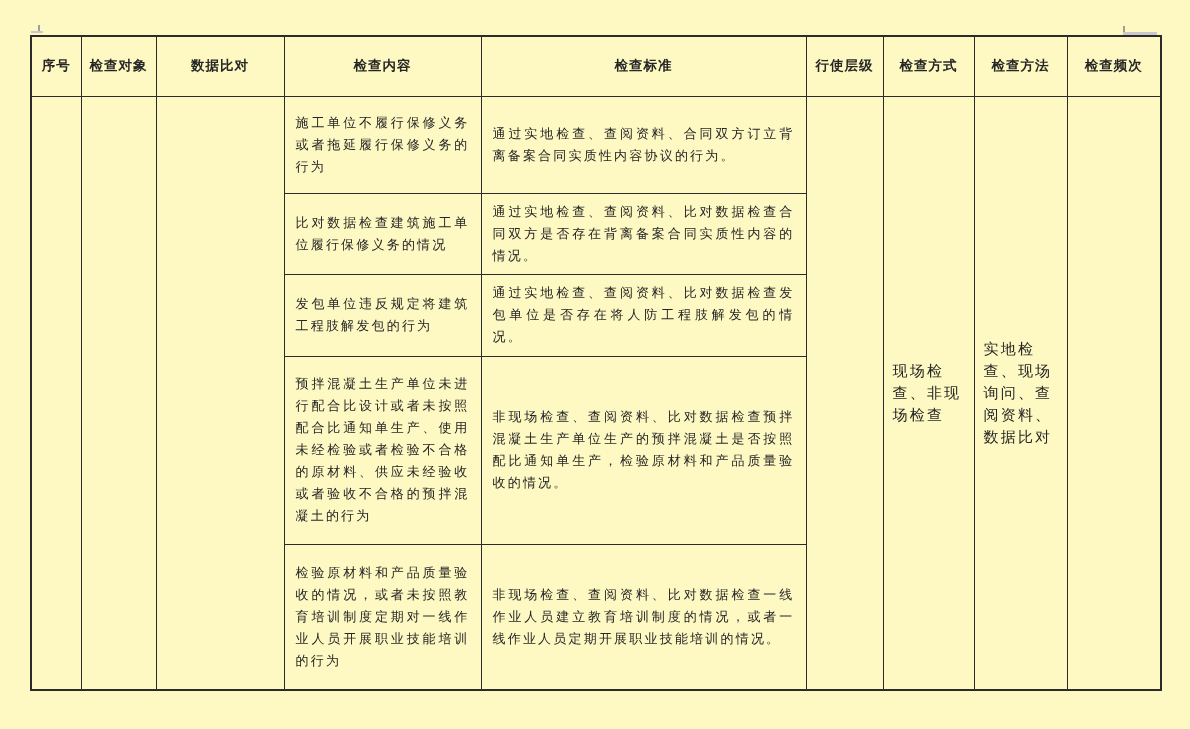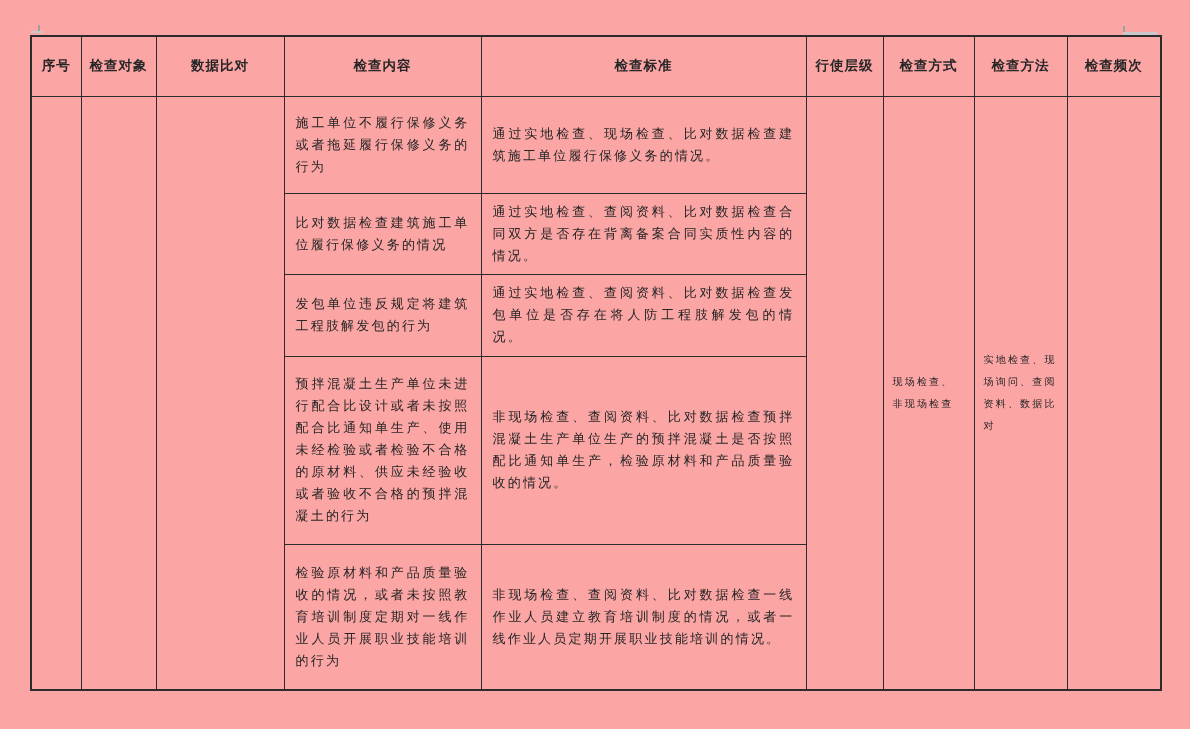--- a/index.html
+++ b/index.html
@@ -4,21 +4,21 @@
 <style>
   html, body {
     margin: 0;
     padding: 0;
     background: #ffffff;
   }
   .page {
     position: relative;
     width: 1190px;
     height: 729px;
-    background: #fca5a5;
+    background: #fef9c3;
     font-family: "Liberation Serif", "DejaVu Serif", serif;
     overflow: hidden;
   }
 
   
   .handle-left {
     position: absolute;
     left: 31px;
     top: 25px;
     width: 12px;
@@ -70,21 +70,21 @@
     padding: 2px;
   }
   td.text-cell {
     font-size: 13px;
     line-height: 22px;
     letter-spacing: 2.2px;
     text-align: justify;
     padding: 6px 11px;
   }
   td.side-cell {
-    font-size: 10px;
+    font-size: 15px;
     line-height: 22px;
     letter-spacing: 2.2px;
     text-align: left;
     padding: 6px 9px;
     vertical-align: middle;
   }
   tr.r1 { height: 97px; }
   tr.r2 { height: 81px; }
   tr.r3 { height: 82px; }
   tr.r4 { height: 188px; }
@@ -126,21 +126,21 @@
         <th>检查方法</th>
         <th>检查频次</th>
       </tr>
     </thead>
     <tbody>
       <tr class="r1">
         <td class="text-cell" rowspan="5"></td>
         <td class="text-cell" rowspan="5"></td>
         <td class="text-cell" rowspan="5"></td>
         <td class="text-cell">施工单位不履行保修义务或者拖延履行保修义务的行为</td>
-        <td class="text-cell">通过实地检查、现场检查、比对数据检查建筑施工单位履行保修义务的情况。</td>
+        <td class="text-cell">通过实地检查、查阅资料、合同双方订立背离备案合同实质性内容协议的行为。</td>
         <td class="side-cell" rowspan="5"></td>
         <td class="side-cell" rowspan="5">现场检查、非现场检查</td>
         <td class="side-cell" rowspan="5">实地检查、现场询问、查阅资料、数据比对</td>
         <td class="side-cell" rowspan="5"></td>
       </tr>
       <tr class="r2">
         <td class="text-cell">比对数据检查建筑施工单位履行保修义务的情况</td>
         <td class="text-cell">通过实地检查、查阅资料、比对数据检查合同双方是否存在背离备案合同实质性内容的情况。</td>
       </tr>
       <tr class="r3">

